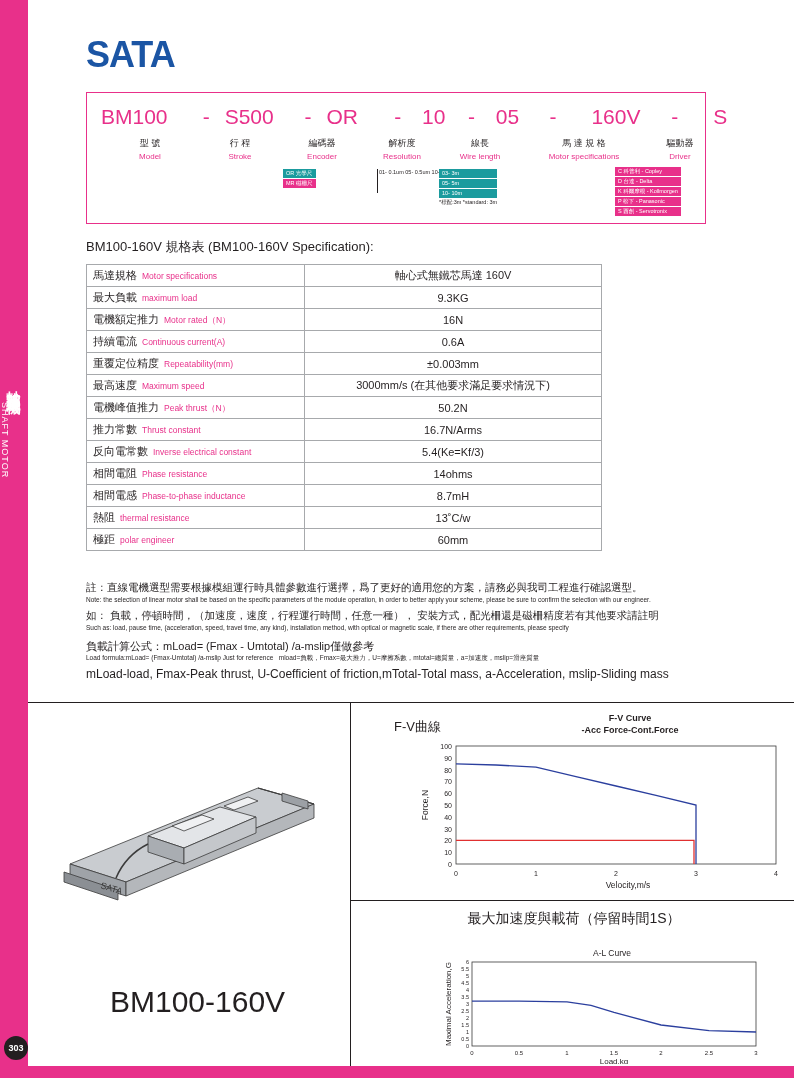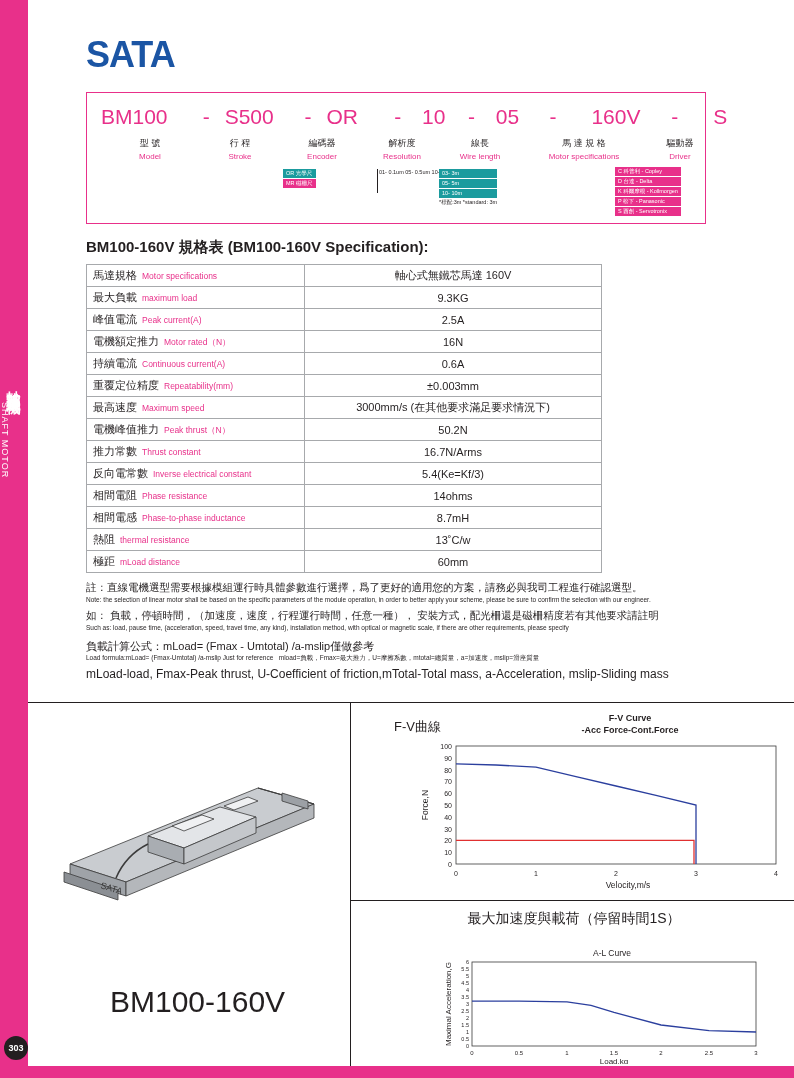--- a/index.html
+++ b/index.html
@@ -69,21 +69,21 @@
     font-size:5.5px; line-height:7px;
   }
   .tag.teal { background:#1b9b9e; }
   .tag.dk { background:#e8308a; }
   .plainnote { font-size:5.5px; color:#231f20; line-height:7px; white-space:nowrap;}
   .leaderline { position:absolute; border-left:1px solid #231f20; }
 
   
   .spec-title {
     position:absolute; left:86px; top:238px;
-    font-size:15px; font-weight:bold;
+    font-size:13px; font-weight:normal;
   }
   table.spec {
     position:absolute; left:86px; top:264px; width:516px;
     border-collapse:collapse; font-size:11px;
   }
   table.spec td {
     border:1px solid #a7a9ac; padding:3px 6px; height:22px;
   }
   table.spec td.k { width:218px; }
   table.spec td.v { text-align:center; }
@@ -220,26 +220,20 @@
       <td class="v">軸心式無鐵芯馬達 160V</td>
     </tr>
     <tr>
       <td class="k">
         <span class="kcn">最大負載</span><span class="ken">maximum load</span>
       </td>
       <td class="v">9.3KG</td>
     </tr>
     <tr>
       <td class="k">
-        <span class="kcn">峰值電流</span><span class="ken">Peak current(A)</span>
-      </td>
-      <td class="v">2.5A</td>
-    </tr>
-    <tr>
-      <td class="k">
         <span class="kcn">電機額定推力</span><span class="ken">Motor rated（N）</span>
       </td>
       <td class="v">16N</td>
     </tr>
     <tr>
       <td class="k">
         <span class="kcn">持續電流</span><span class="ken">Continuous current(A)</span>
       </td>
       <td class="v">0.6A</td>
     </tr>
@@ -286,21 +280,21 @@
       <td class="v">8.7mH</td>
     </tr>
     <tr>
       <td class="k">
         <span class="kcn">熱阻</span><span class="ken">thermal resistance</span>
       </td>
       <td class="v">13˚C/w</td>
     </tr>
     <tr>
       <td class="k">
-        <span class="kcn">極距</span><span class="ken">mLoad distance</span>
+        <span class="kcn">極距</span><span class="ken">polar engineer</span>
       </td>
       <td class="v">60mm</td>
     </tr>
   </tbody>
 </table>
 
 <div class="notes">
   <div class="n1">註：直線電機選型需要根據模組運行時具體參數進行選擇，爲了更好的適用您的方案，請務必與我司工程進行確認選型。</div>
   <div class="n2">Note: the selection of linear motor shall be based on the specific parameters of the module operation, in order to better apply your scheme, please be sure to confirm the selection with our engineer.</div>
   <div class="n3">如： 負載，停頓時間，（加速度，速度，行程運行時間，任意一種）， 安裝方式，配光柵還是磁柵精度若有其他要求請註明</div>

